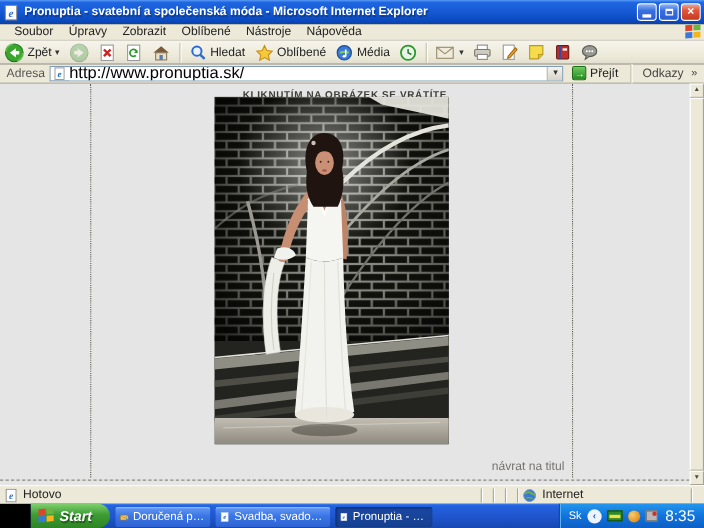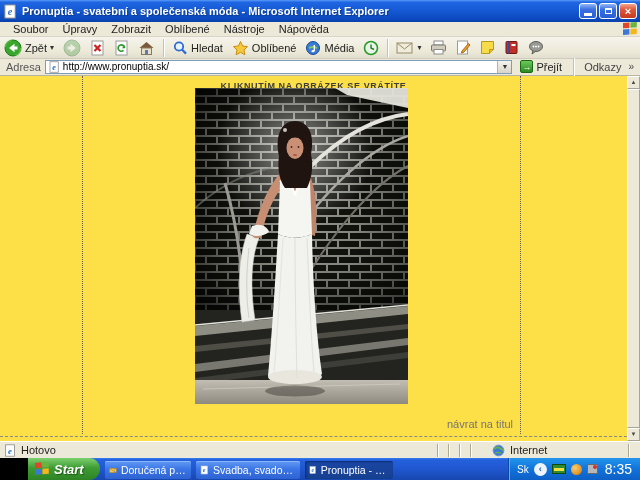--- a/index.html
+++ b/index.html
@@ -35,31 +35,31 @@
   .caret { font-size:8px; color:#333; }
   .dim { opacity:.45; }
 
   
   .addrbar { height:17px; background:#ece9d8; display:flex; align-items:center; padding:1px 4px 2px 6px;
     border-bottom:1px solid #b8b4a4; gap:4px; }
   .addrbar .albl { color:#555; }
   .addrfield { flex:1; height:14px; background:#fff; border:1px solid #7f9db9; display:flex; align-items:center; }
   .addrfield .fav { width:13px; height:12px; margin:0 2px; }
   .addrfield input { flex:1; border:none; outline:none; font-family:"Liberation Sans",sans-serif;
-    font-size:10px; height:12px; padding:0; }
+    font-size:15px; height:12px; padding:0; }
   .addrfield .drop { width:14px; height:12px; background:linear-gradient(180deg,#f4f3ee,#d8d4c8);
     border-left:1px solid #b8b4a4; font-size:7px; text-align:center; line-height:12px; color:#333; }
   .gobtn { display:flex; align-items:center; gap:3px; padding:0 4px; color:#222; }
   .goicon { width:13px; height:13px; background:linear-gradient(180deg,#6cc85c,#2a8a22); border:1px solid #1a6a14;
     border-radius:2px; color:#fff; font-size:9px; font-weight:bold; text-align:center; line-height:12px; }
   .odkazy { color:#444; padding:0 3px; }
   .chev { color:#444; font-size:10px; padding-right:2px; }
 
   
-  .content { position:relative; height:365px; background:#fde047; overflow:hidden; }
+  .content { position:relative; height:365px; background:#e5e5e5; overflow:hidden; }
   .vdots { position:absolute; top:0; height:358px; width:0; border-left:1px dotted #5f5f58; }
   .hdash { position:absolute; left:0; width:627px; top:360px; height:0; border-top:1px dashed #8a8a84; }
   .caption { position:absolute; top:5px; left:0; width:627px; text-align:center; color:#3f3f37;
     font-size:9px; font-weight:bold; letter-spacing:.6px; }
   .photo { position:absolute; left:195px; top:12px; width:213px; height:316px; }
   .navrat { position:absolute; left:447px; top:342px; color:#767472; font-size:11px; }
 
   
   .sbar { position:absolute; right:0; top:0; width:13px; height:365px; background:#f5f4ee; }
   .sbtn { position:absolute; left:0; width:13px; height:13px; background:#ece9d8;
@@ -67,21 +67,21 @@
     color:#4a4a42; font-size:6px; text-align:center; line-height:11px; }
   .sthumb { position:absolute; left:0; top:13px; width:13px; height:339px; background:#ece9d8;
     border:1px solid #fff; border-right-color:#a8a393; border-bottom-color:#a8a393; }
 
   
   .statusbar { height:17px; background:#ece9d8; border-top:1px solid #fff; display:flex; align-items:center;
     font-size:11px; color:#222; }
   .sp { height:13px; border-left:1px solid #aca893; box-shadow:inset 1px 0 0 #fff; }
   .sp.first { flex:1; border-left:none; box-shadow:none; display:flex; align-items:center; gap:4px; padding-left:4px; }
   .sp.tiny { width:11px; }
-  .sp.inet { width:158px; display:flex; align-items:center; gap:5px; padding-left:21px; }
+  .sp.inet { width:158px; display:flex; align-items:center; gap:5px; padding-left:4px; }
   .sp.endcap { width:12px; }
 
   
   .taskbar { height:22px; background:linear-gradient(180deg,#3a7ef0 0%,#2461dd 8%,#1f55cd 55%,#1747b0 100%);
     display:flex; align-items:center;margin-left:28px; }
   .startbtn { height:22px; width:72px; display:flex; align-items:center; gap:4px; padding-left:6px;
     background:linear-gradient(180deg,#7ed06e 0%,#3d9c34 45%,#2e8424 100%);
     border-radius:0 11px 11px 0; box-shadow:1px 0 3px #0a3a14 inset 0 0 0; color:#fff;
     font-weight:bold; font-style:italic; font-size:13px; text-shadow:1px 1px 1px #1a5a14; }
   .task { height:18px; margin:2px 0 0 5px; display:flex; align-items:center; gap:4px; padding:0 4px;

